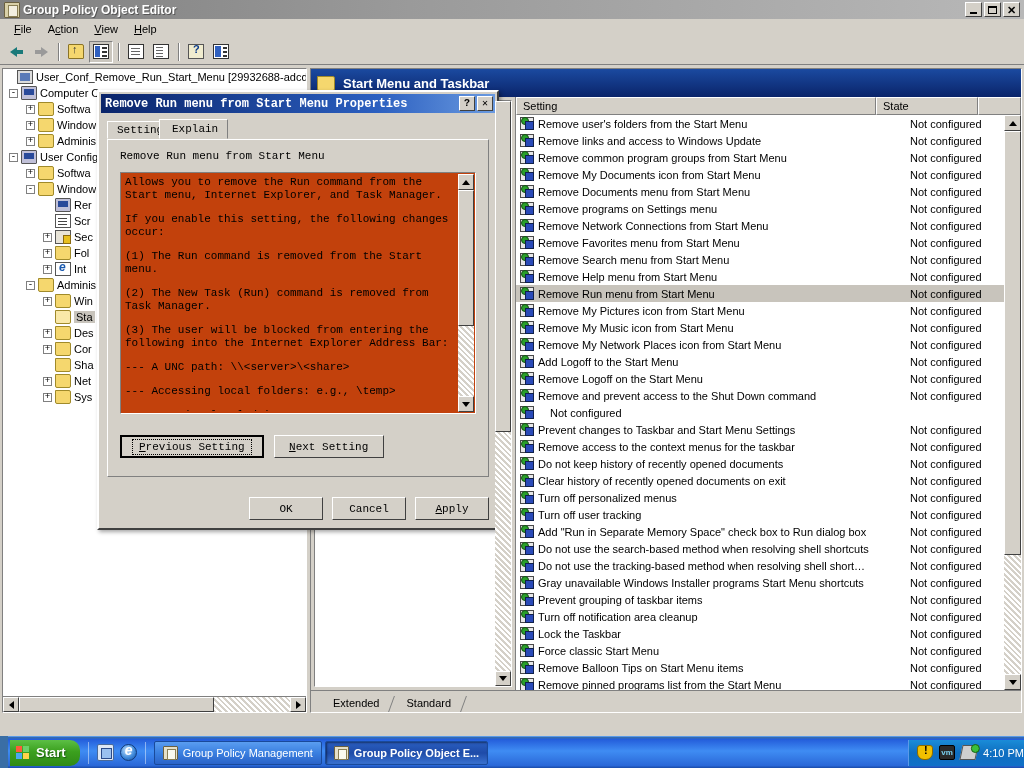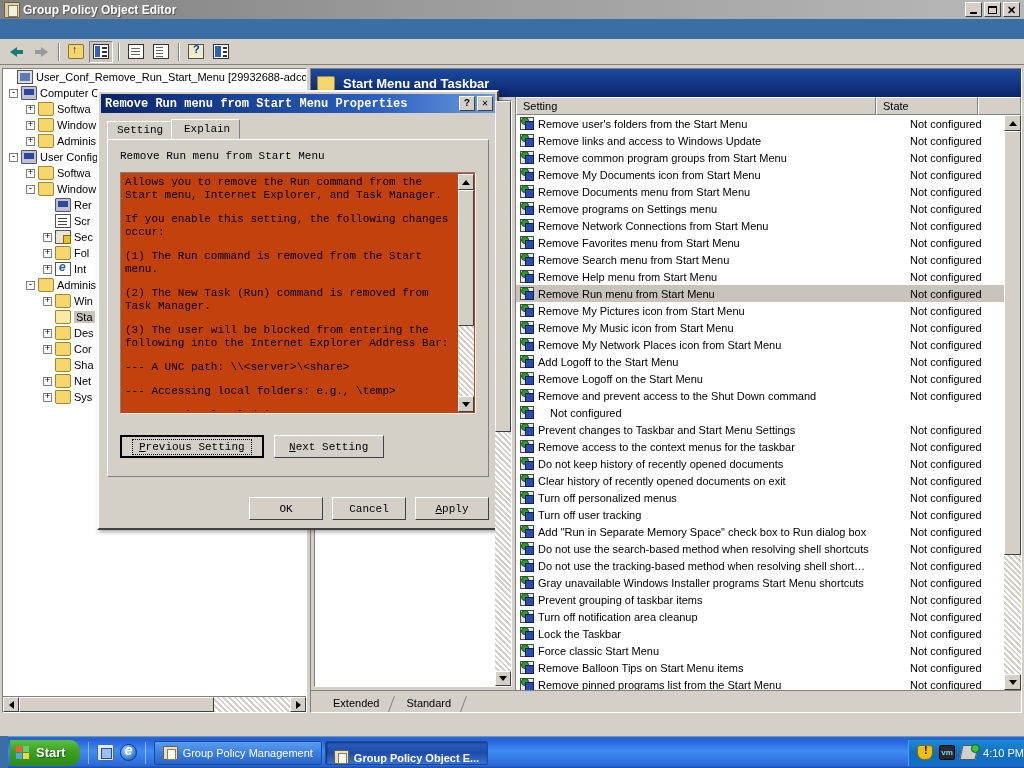--- a/index.html
+++ b/index.html
@@ -357,21 +357,20 @@
     height: 24px; max-width: 180px; padding: 0 8px;
     display: flex; align-items: center; gap: 5px;
     background: linear-gradient(to bottom, #5a9df0 0%, #3a7fe0 50%, #2a63c8 100%);
     border: 1px solid #1a4a9a; border-radius: 2px;
     color: #fff; font-size: 11px; white-space: nowrap; overflow: hidden;
   }
   .taskbtn.active {
     background: linear-gradient(to bottom, #2a5ec0 0%, #1e4ba8 50%, #3a72d0 100%);
     font-weight: bold;
     box-shadow: inset 1px 1px 2px rgba(0,0,0,0.45);
-    align-items: flex-end;
   }
   .taskbtn .tbico { width: 15px; height: 14px; flex: 0 0 auto; background: #e6e0c8;
     border: 1px solid #6a6040; border-radius: 1px; position: relative; }
   .taskbtn .tbico::after { content: ""; position: absolute; left: 3px; top: 2px; width: 7px; height: 9px;
     background: #fafaf0; border: 1px solid #8a7f55; }
   .tray {
     height: 26px; display: flex; align-items: center; gap: 6px; padding: 0 8px;
     background: linear-gradient(to bottom, #1a8cd8 0%, #0f6ec0 50%, #1070c8 100%);
     border-left: 1px solid #5a9ae8; margin-left: auto; color: #fff; font-size: 11px;
   }
@@ -401,20 +400,26 @@
         </div>
       <div class="winbtn wb-max">
           <i></i>
         </div>
       <div class="winbtn wb-close">
           <i>✕</i>
         </div>
     </div>
   </div>
 
+  <div class="menubar">
+    <div class="menuitem"><u>F</u>ile</div>
+    <div class="menuitem">A<u>c</u>tion</div>
+    <div class="menuitem"><u>V</u>iew</div>
+    <div class="menuitem"><u>H</u>elp</div>
+  </div>
 
   <div class="toolbar">
     <div class="tb-btn">
       <div class="arrow-wrap">
           <div class="arrow-l"></div>
           <div class="arrow-stem stem-l"></div>
         </div>
     </div>
     <div class="tb-btn">
       <div class="arrow-wrap">
@@ -802,21 +807,21 @@
       <div class="dt-btns">
         <div class="dt-btn">?</div>
         <div class="dt-btn">✕</div>
       </div>
     </div>
 
     <div class="dlg-tabs">
       <div class="dlg-tab" style="left:0;">
         <span>Setting</span>
       </div>
-      <div class="dlg-tab active" style="left:64px;padding-left:12px;">
+      <div class="dlg-tab active" style="left:52px;padding-left:12px;">
         <span>Explain</span>
       </div>
     </div>
 
     <div class="dlg-panel">
       <div class="dlg-setting-name">Remove Run menu from Start Menu</div>
 
       <div class="dlg-textbox">
         <div class="dlg-text-inner" id="explain-text">
             <p>Allows you to remove the Run command from the Start menu, Internet Explorer, and Task Manager.</p>

